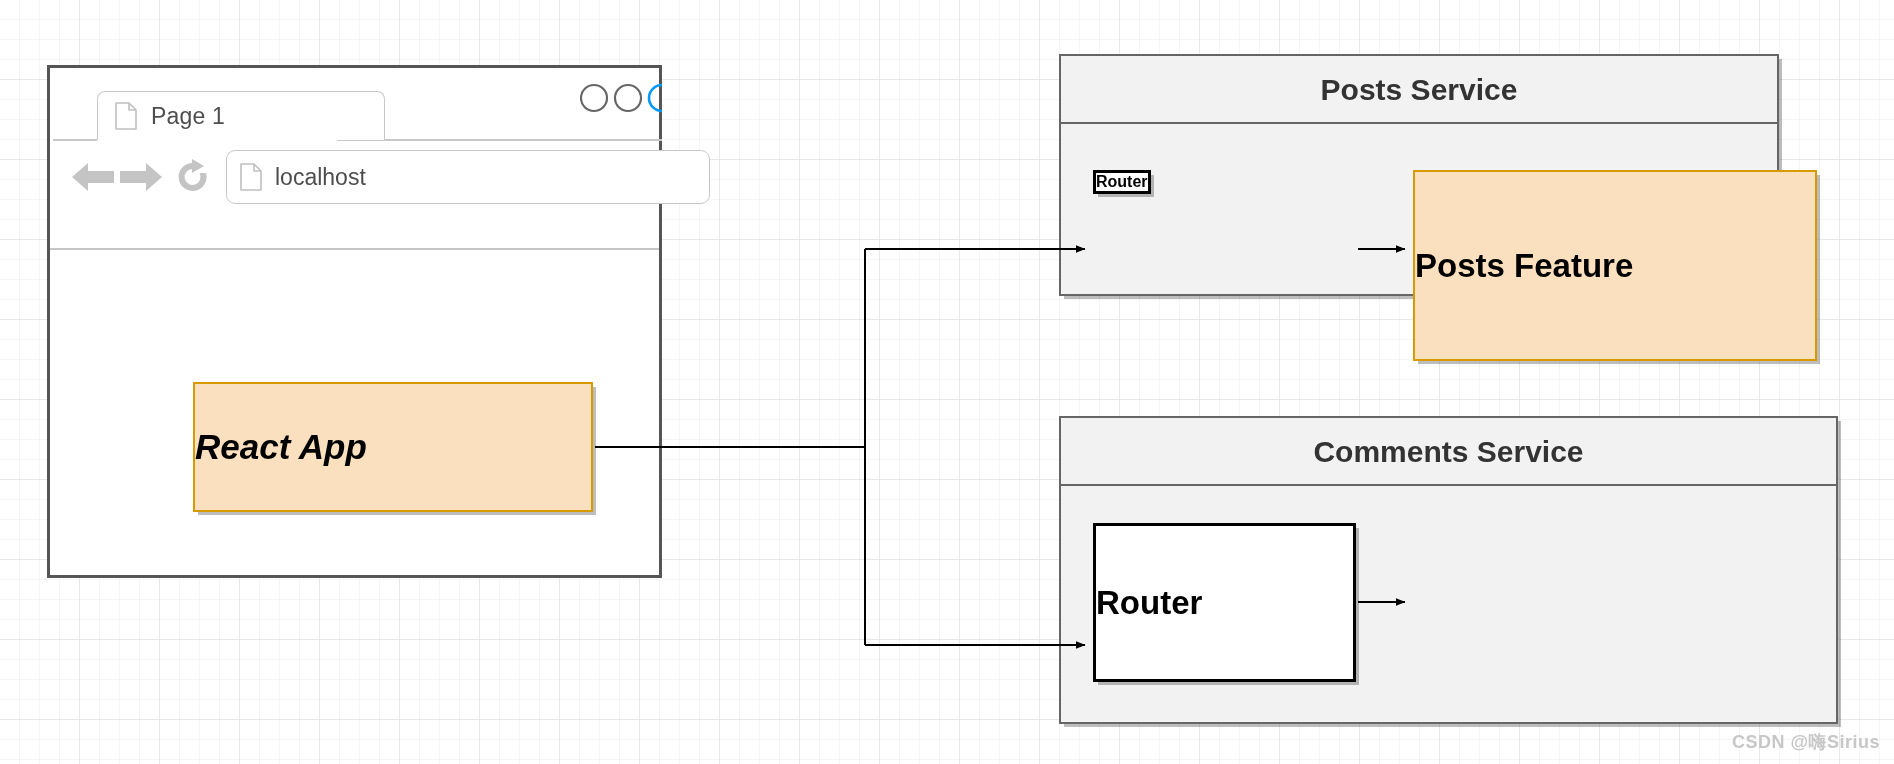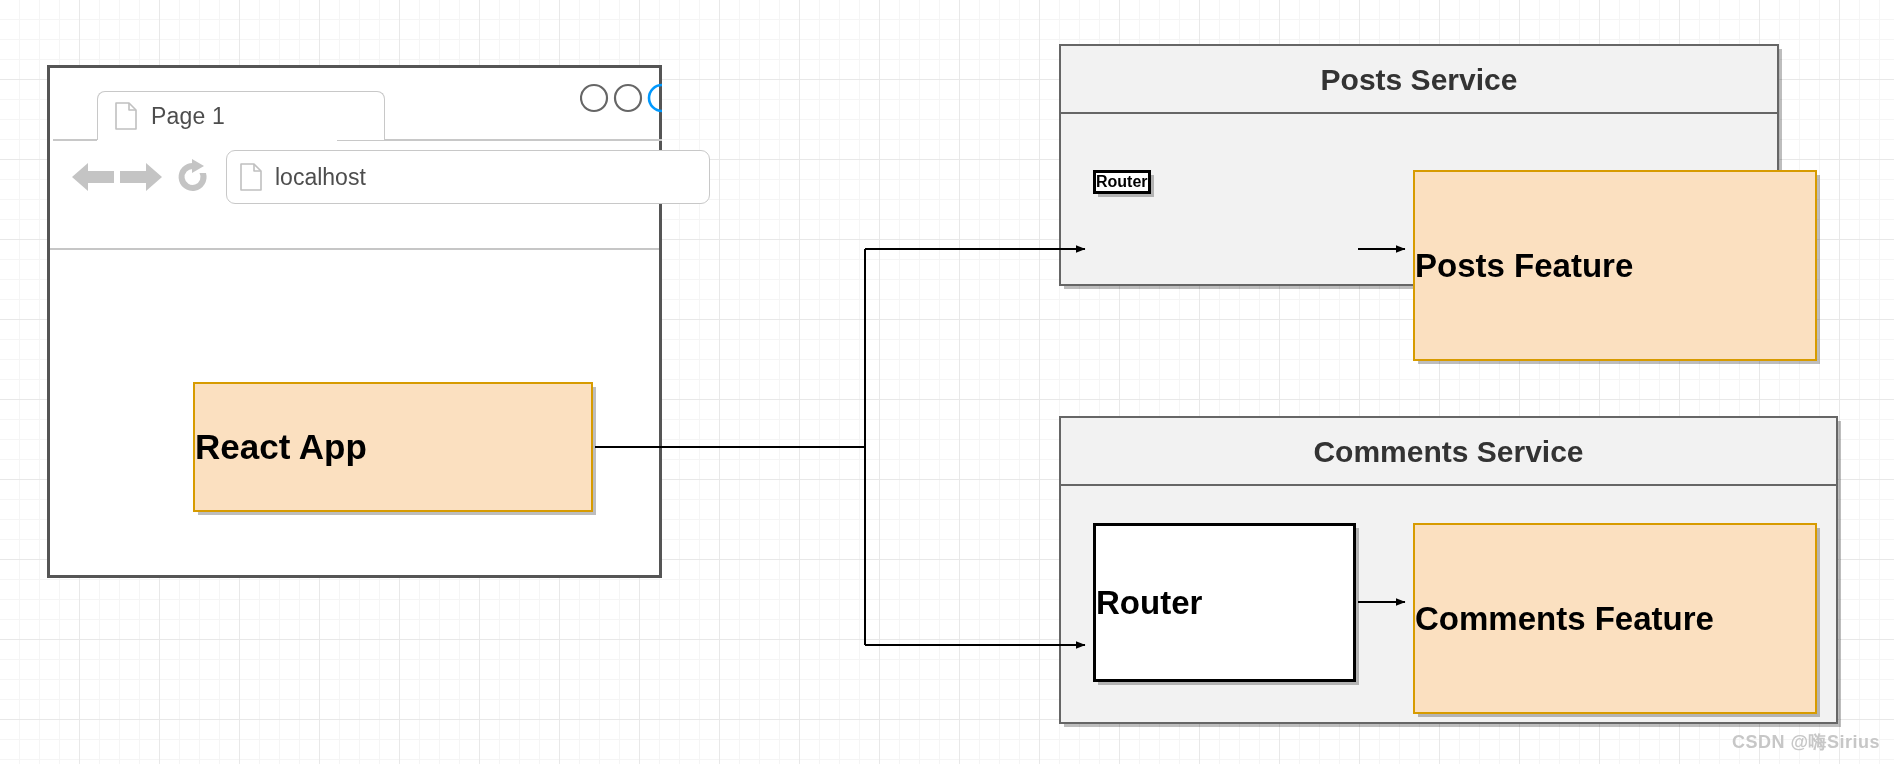--- a/index.html
+++ b/index.html
@@ -158,41 +158,42 @@
     color: #000000;
     font-weight: bold;
   }
 
   #react-app-box {
     left: 193px;
     top: 382px;
     width: 400px;
     height: 130px;
     font-size: 35px;
+    font-style: italic;
   }
 
   
   .service-panel {
     position: absolute;
     box-sizing: border-box;
     background: #f2f2f2;
     border: 2px solid #666666;
     box-shadow: 4px 4px 0 -1px rgba(0,0,0,0.26);
   }
   .service-title {
     height: 68px;
     line-height: 68px;
     text-align: center;
     font-size: 30px;
     font-weight: bold;
     color: #333333;
     border-bottom: 2px solid #666666;
     box-sizing: border-box;
   }
-  #posts-service-panel    { left: 1059px; top: 44px;  width: 720px; height: 242px; }
+  #posts-service-panel    { left: 1059px; top: 54px;  width: 720px; height: 242px; }
   #comments-service-panel { left: 1059px; top: 416px; width: 779px; height: 308px; }
 
   .router-box {
     width: 263px;
     height: 159px;
     font-size: 33px;
   }
   .feature-box {
     width: 404px;
     height: 191px;
@@ -296,23 +297,20 @@
   </div>
 
   <div id="comments-service-panel" class="service-panel">
     <div class="service-title">Comments Service</div>
   </div>
 
   <div id="comments-router-box" class="shadow-box box-white router-box">
     <span>Router</span>
   </div>
 
-  <div id="comments-feature-box" class="shadow-box box-orange feature-box">
-    <span>Comments Feature</span>
-  </div>
 
   <svg id="connectors" viewBox="0 0 1894 764">
     <defs>
       <marker id="arrowhead" markerWidth="10" markerHeight="8" refX="9.5" refY="4" orient="auto" markerUnits="userSpaceOnUse">
         <path d="M0,0 L10,4 L0,8 Z" fill="#000000"></path>
       </marker>
     </defs>
 
     <path d="M 595 447 L 865 447" fill="none" stroke="#000000" stroke-width="2"></path>
 

